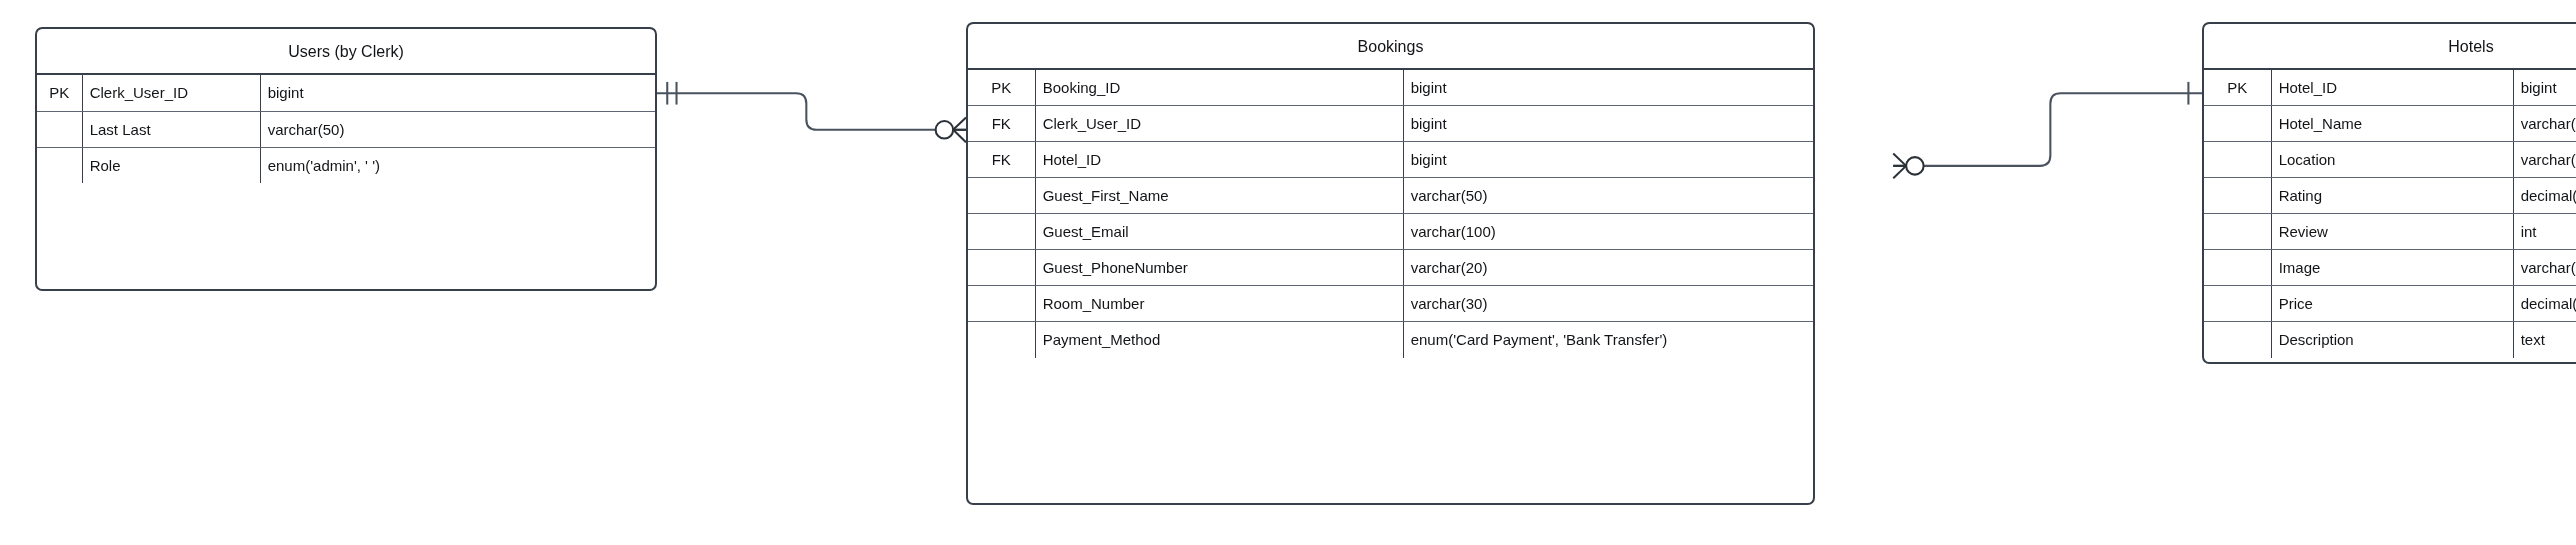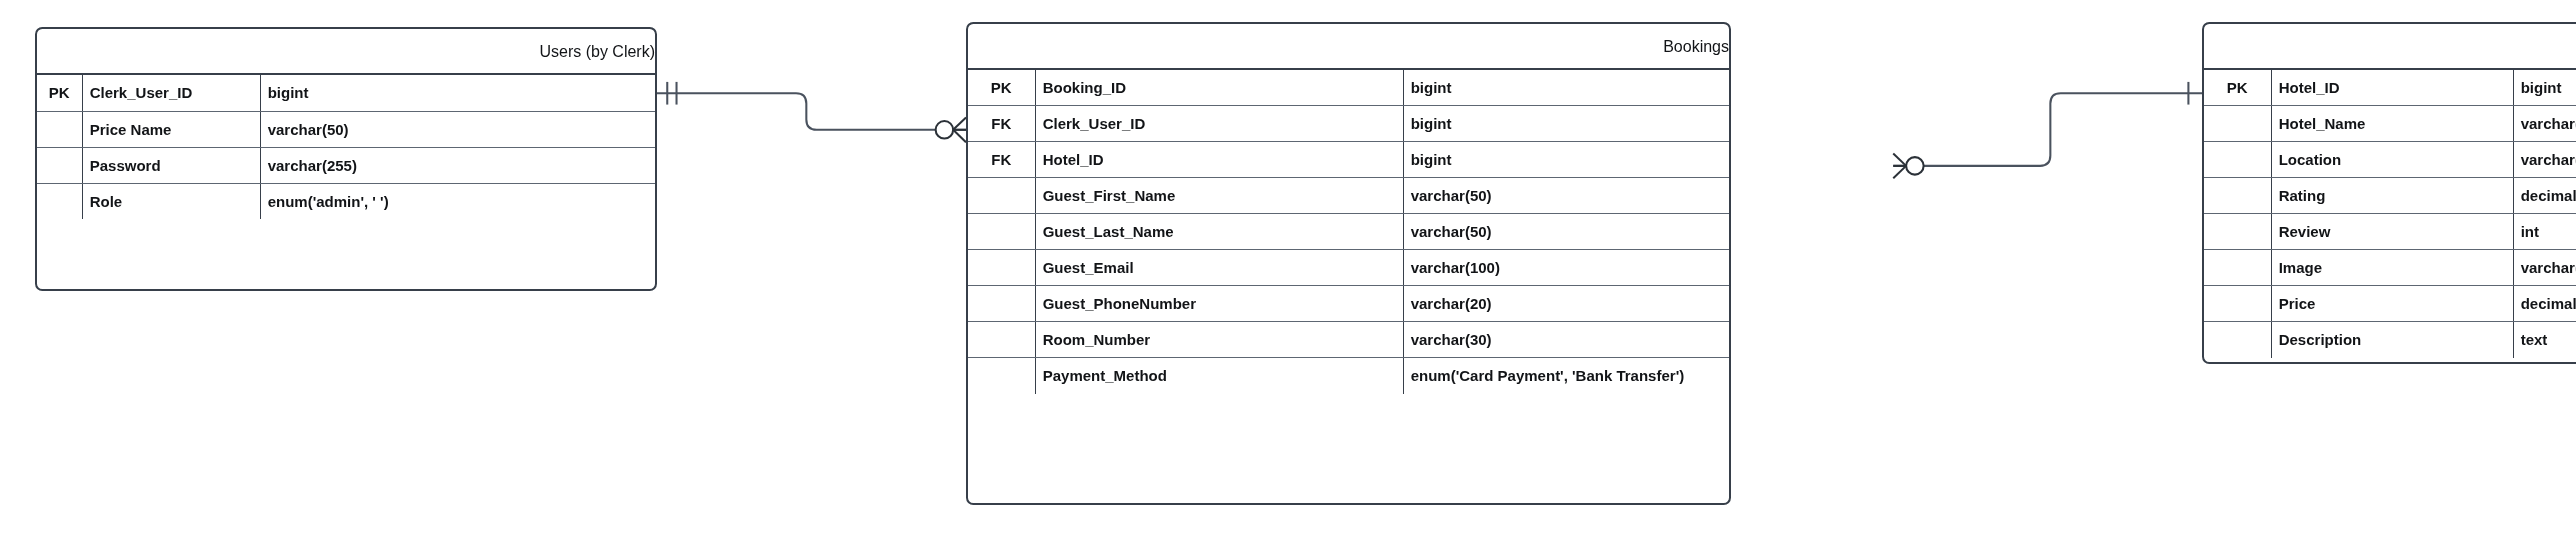--- a/index.html
+++ b/index.html
@@ -23,33 +23,32 @@
     position: absolute;
     box-sizing: border-box;
     background: #ffffff;
     border: 2.6px solid #373f4a;
     border-radius: 7.2px;
     z-index: 3;
   }
   .entity-title {
     height: 46px;
     line-height: 46px;
-    text-align: right;
+    text-align: center;
     font-size: 16px;
     color: #121417;
     border-bottom: 2.6px solid #373f4a;
     box-sizing: border-box;
     white-space: nowrap;
     overflow: hidden;
   }
   .attr-table {
     width: 100%;
     border-collapse: collapse;
     table-layout: fixed;
-    font-weight: bold;
   }
   .attr-table tr {
     height: 36px;
   }
   .attr-table td {
     font-size: 15px;
     color: #121417;
     vertical-align: middle;
     padding: 0 0 0 7.2px;
     white-space: nowrap;
@@ -123,37 +122,32 @@
             <col style="width: auto;">
           </colgroup>
           <tbody>
             <tr>
               <td class="key">PK</td>
               <td class="attr-name">Clerk_User_ID</td>
               <td class="attr-type">bigint</td>
             </tr>
             <tr>
               <td class="key"></td>
-              <td class="attr-name">Price Name</td>
+              <td class="attr-name">Last Last</td>
               <td class="attr-type">varchar(50)</td>
-            </tr>
-            <tr>
-              <td class="key"></td>
-              <td class="attr-name">Password</td>
-              <td class="attr-type">varchar(255)</td>
             </tr>
             <tr>
               <td class="key"></td>
               <td class="attr-name">Role</td>
               <td class="attr-type">enum('admin', ' ')</td>
             </tr>
           </tbody>
         </table>
       </div>
-      <div class="entity" style="left: 966px; top: 21.6px; width: 765px; height: 483px;">
+      <div class="entity" style="left: 966px; top: 21.6px; width: 849px; height: 483px;">
         <div class="entity-title">Bookings</div>
         <table class="attr-table">
           <colgroup>
             <col style="width: 67px;">
             <col style="width: 368px;">
             <col style="width: auto;">
           </colgroup>
           <tbody>
             <tr>
               <td class="key">PK</td>
@@ -166,25 +160,20 @@
               <td class="attr-type">bigint</td>
             </tr>
             <tr>
               <td class="key">FK</td>
               <td class="attr-name">Hotel_ID</td>
               <td class="attr-type">bigint</td>
             </tr>
             <tr>
               <td class="key"></td>
               <td class="attr-name">Guest_First_Name</td>
-              <td class="attr-type">varchar(50)</td>
-            </tr>
-            <tr>
-              <td class="key"></td>
-              <td class="attr-name">Guest_Last_Name</td>
               <td class="attr-type">varchar(50)</td>
             </tr>
             <tr>
               <td class="key"></td>
               <td class="attr-name">Guest_Email</td>
               <td class="attr-type">varchar(100)</td>
             </tr>
             <tr>
               <td class="key"></td>
               <td class="attr-name">Guest_PhoneNumber</td>

